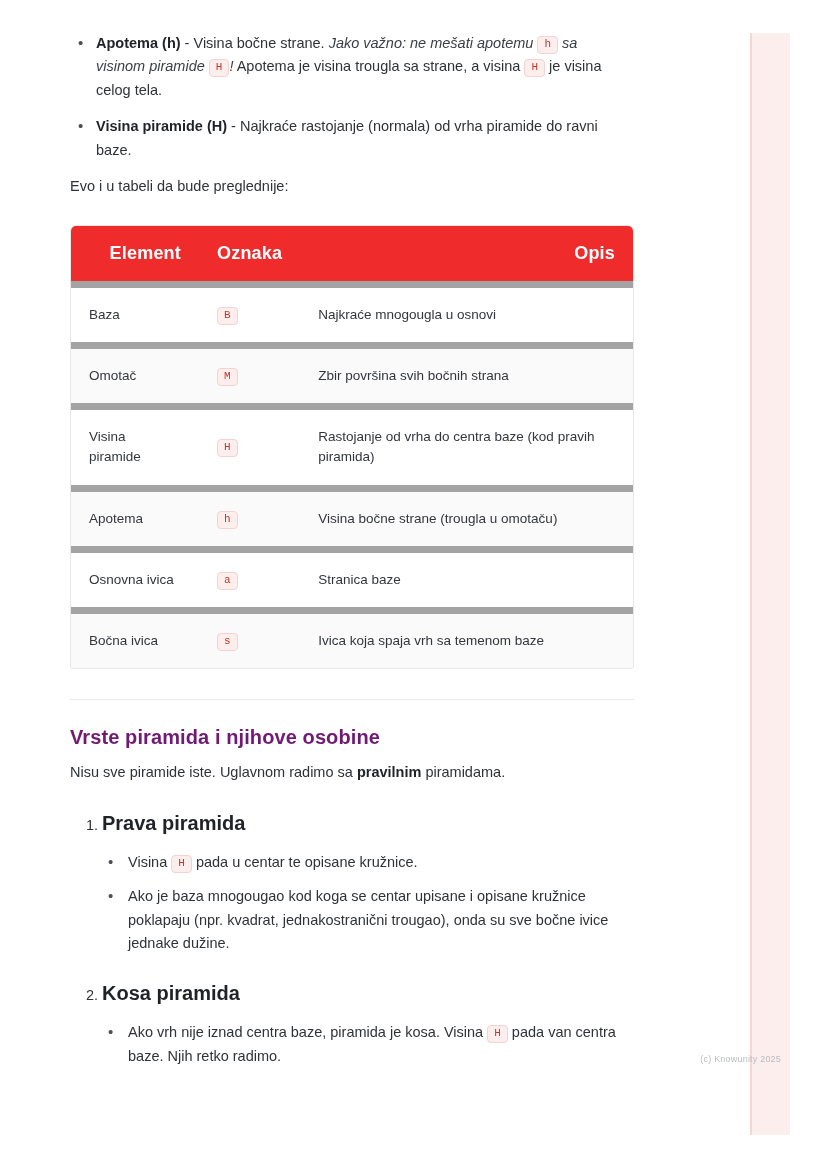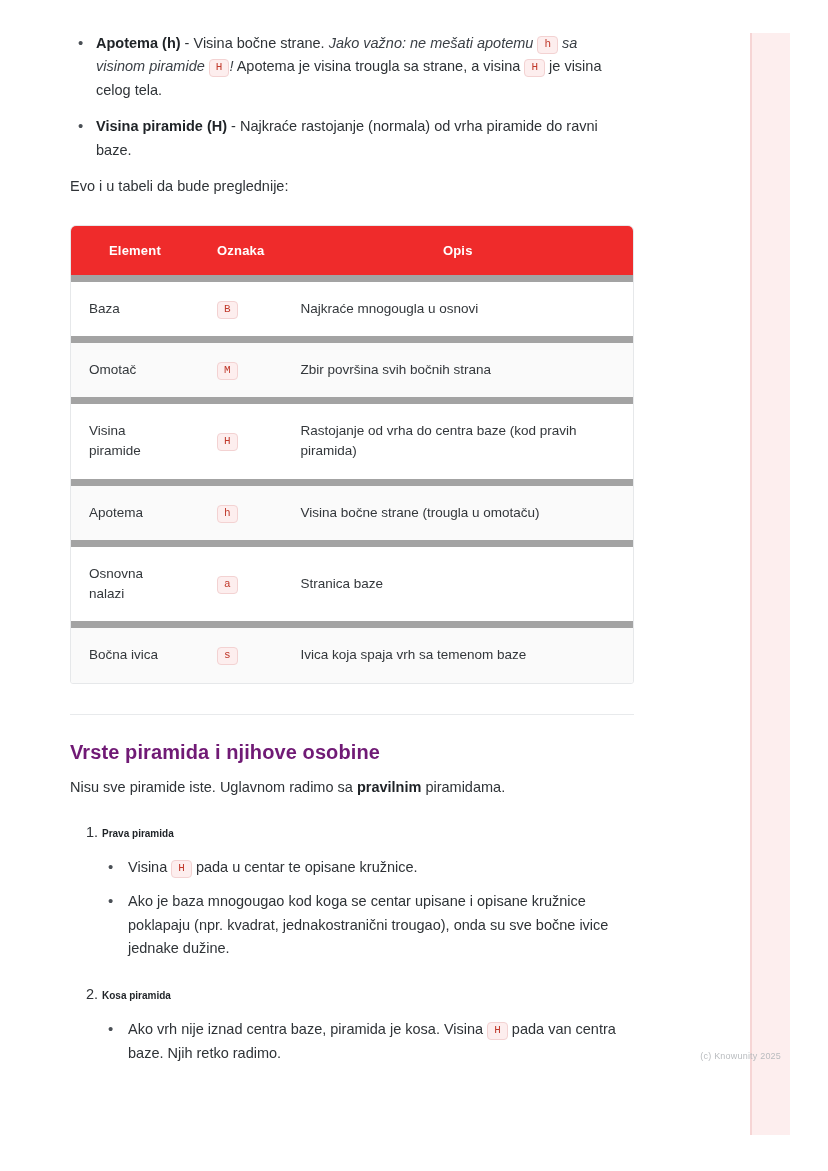--- a/index.html
+++ b/index.html
@@ -85,22 +85,22 @@
     width: 564px;
   }
   table {
     border-collapse: collapse;
     width: 100%;
     font-size: 13.5px;
   }
   thead th {
     background: #ef2b2b;
     color: #ffffff;
-    text-align: center;
-    font-size: 13px;
+    text-align: right;
+    font-size: 18px;
     font-weight: bold;
     padding: 17px 18px;
     letter-spacing: .2px;
   }
   thead th:nth-child(1) { width: 128px; }
   thead th:nth-child(2) { width: 78px; }
 
   tbody td {
     padding: 17px 18px;
     border-top: 7px solid #a3a3a3;
@@ -130,21 +130,21 @@
   ol.numlist {
     margin: 22px 0 0 0;
     padding-left: 32px;
     font-size: 14.5px;
   }
   ol.numlist > li {
     margin-bottom: 6px;
     line-height: 1.6;
     color: #2f3337;
   }
-  ol.numlist > li > .litext { font-weight: bold; color: #1f2327; font-size: 10px; }
+  ol.numlist > li > .litext { font-weight: bold; color: #1f2327; font-size: 20px; }
 
   ul.sub {
     list-style: none;
     margin: 12px 0 22px 0;
     padding: 0;
   }
   ul.sub > li {
     position: relative;
     padding-left: 26px;
     margin-bottom: 11px;
@@ -216,21 +216,21 @@
           <td>Visina piramide</td>
           <td class="sym"><code class="code">H</code></td>
           <td>Rastojanje od vrha do centra baze (kod pravih piramida)</td>
         </tr>
         <tr>
           <td>Apotema</td>
           <td class="sym"><code class="code">h</code></td>
           <td>Visina bočne strane (trougla u omotaču)</td>
         </tr>
         <tr>
-          <td>Osnovna nalazi</td>
+          <td>Osnovna ivica</td>
           <td class="sym"><code class="code">a</code></td>
           <td>Stranica baze</td>
         </tr>
         <tr>
           <td>Bočna ivica</td>
           <td class="sym"><code class="code">s</code></td>
           <td>Ivica koja spaja vrh sa temenom baze</td>
         </tr>
       </tbody>
     </table>

